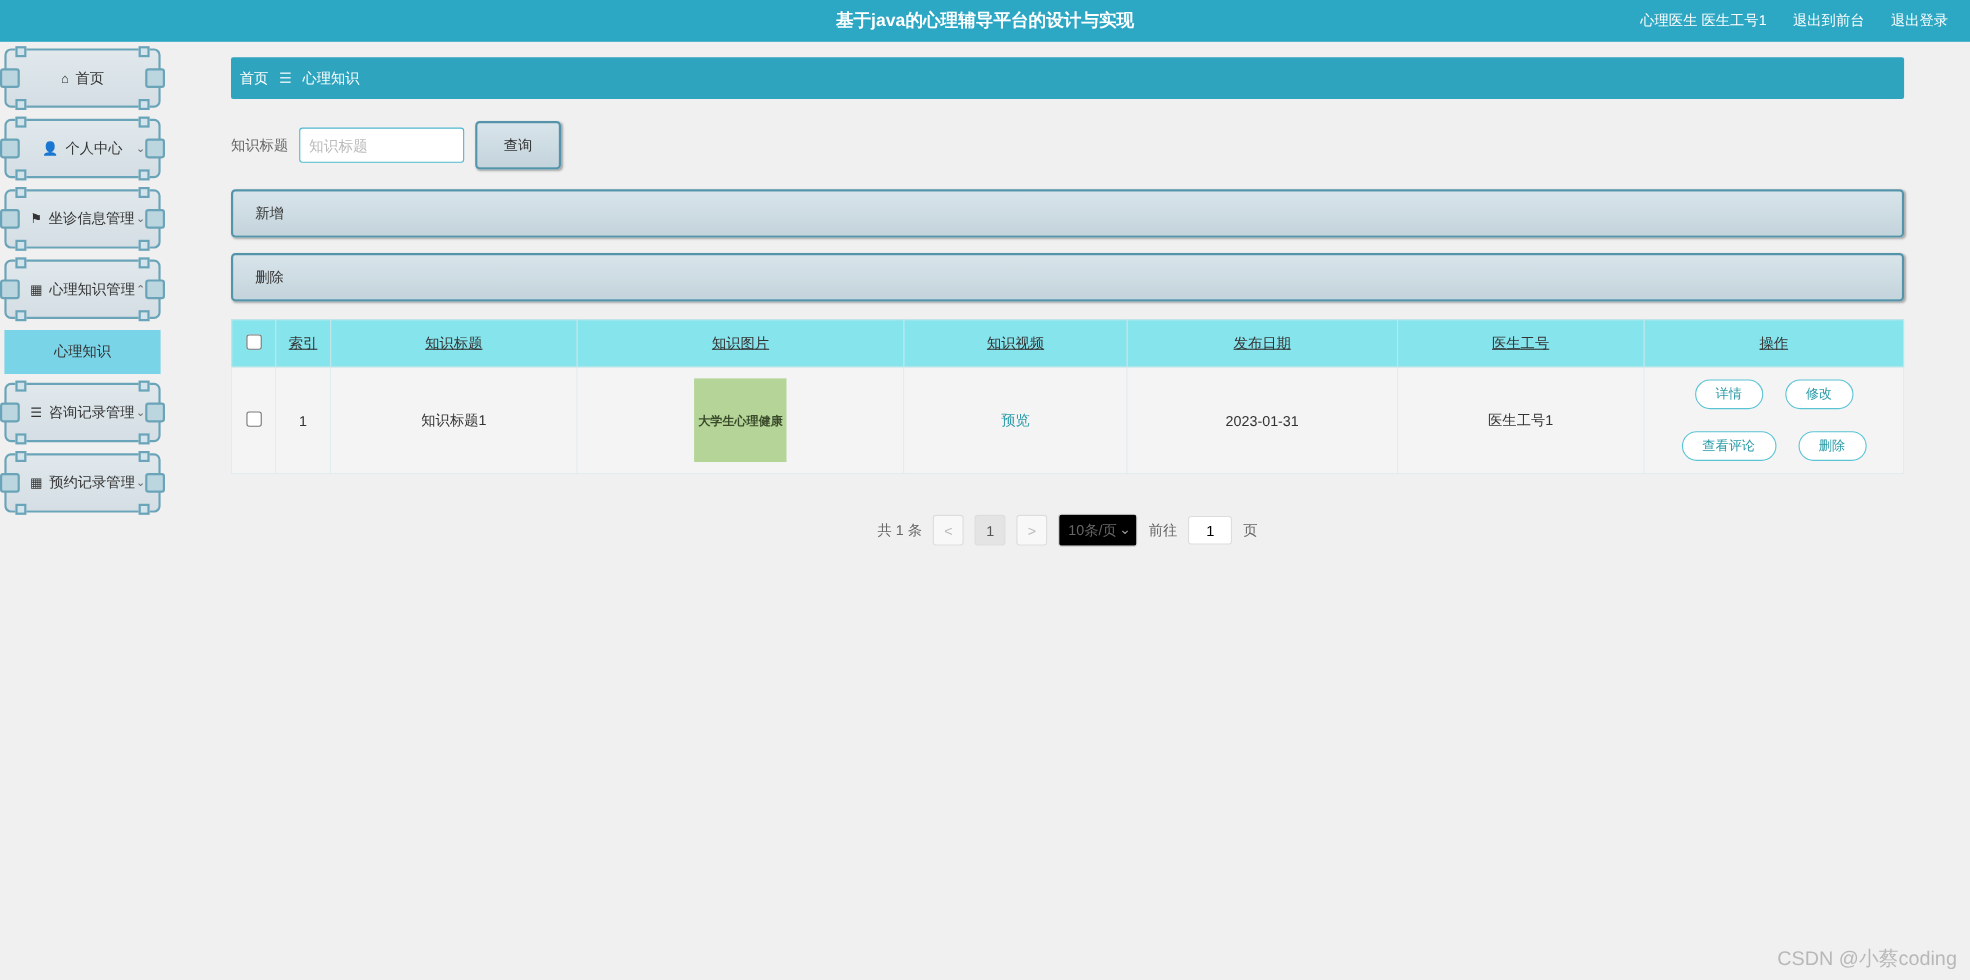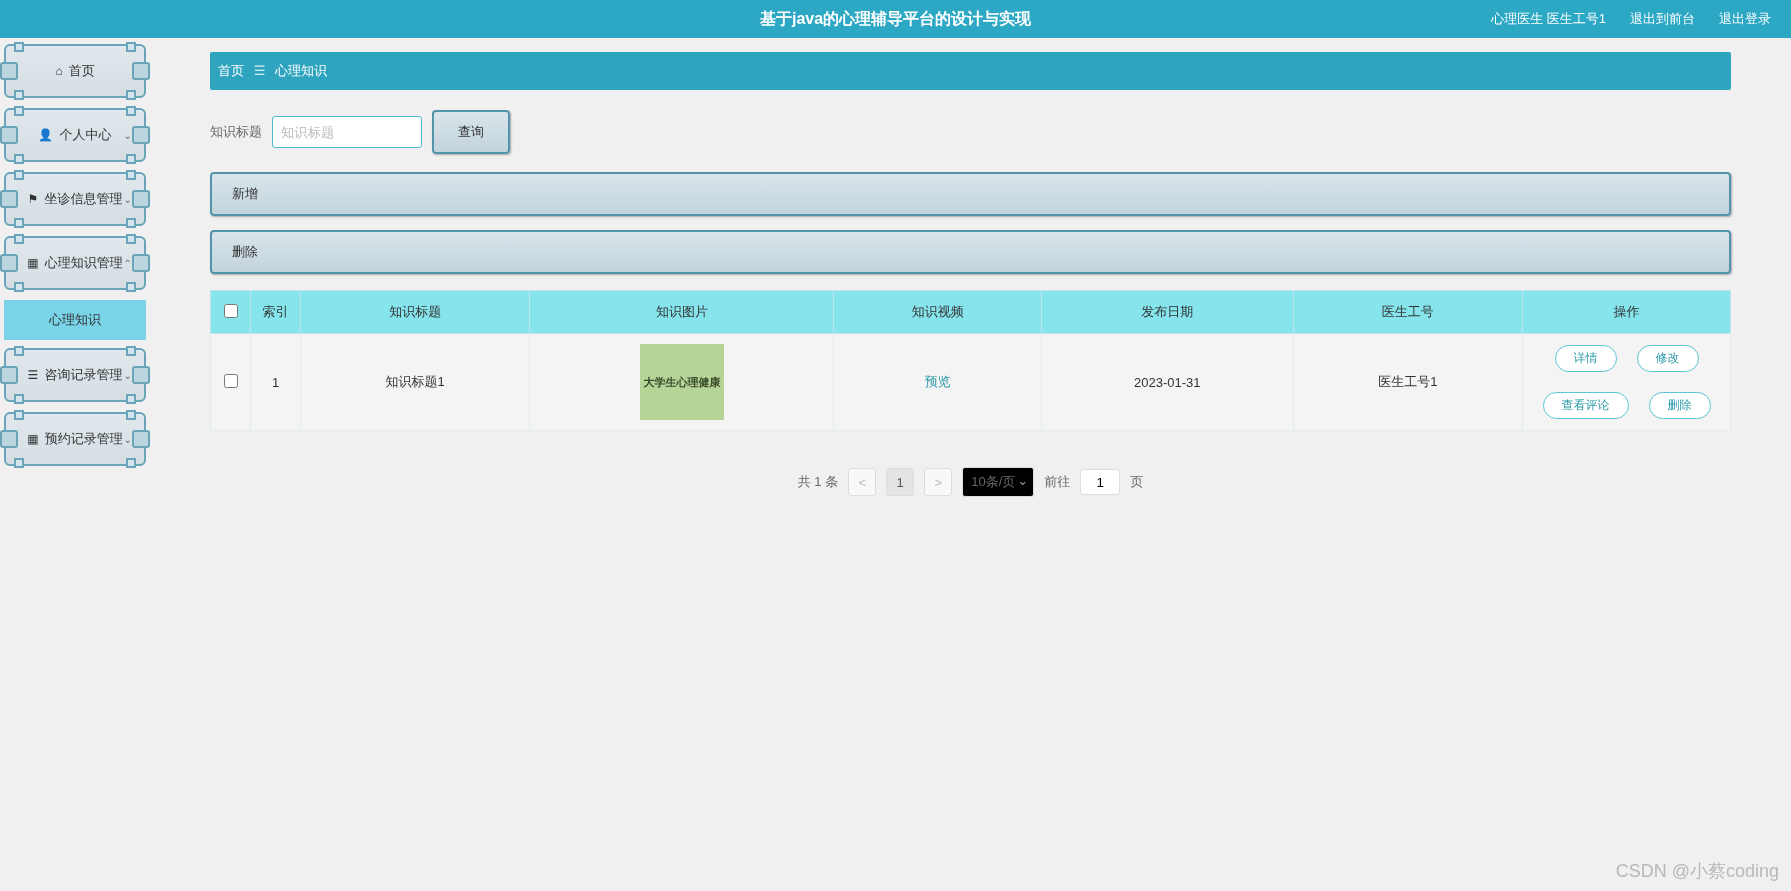--- a/index.html
+++ b/index.html
@@ -142,20 +142,21 @@
       border: 1px solid #d4e4e8;
     }
     .data-table th {
       background: #86e4ec;
       color: #333;
       padding: 12px 8px;
       font-weight: normal;
       border: 1px solid #c0e4e8;
       text-align: center;
       font-size: 13px;
+      text-decoration: underline;
     }
     .data-table td {
       padding: 10px 8px;
       border: 1px solid #e0ecee;
       text-align: center;
       background: #f4f4f4;
       vertical-align: middle;
     }
     .data-table input[type=checkbox] { width: 14px; height: 14px; }
     
@@ -332,21 +333,21 @@
     <table class="data-table">
       <thead>
         <tr>
           <th style="width:40px"><input type="checkbox" style=""></th>
           <th style="width:50px">索引</th>
           <th>知识标题</th>
           <th>知识图片</th>
           <th>知识视频</th>
           <th>发布日期</th>
           <th>医生工号</th>
-          <th style="width:208px">操作</th>
+          <th style="width:236px">操作</th>
         </tr>
       </thead>
       <tbody>
         <tr>
           <td><input type="checkbox" style=""></td>
           <td>1</td>
           <td>知识标题1</td>
           <td>
             <div class="thumb">
               <span class="thumb-text">大学生心理健康</span>

